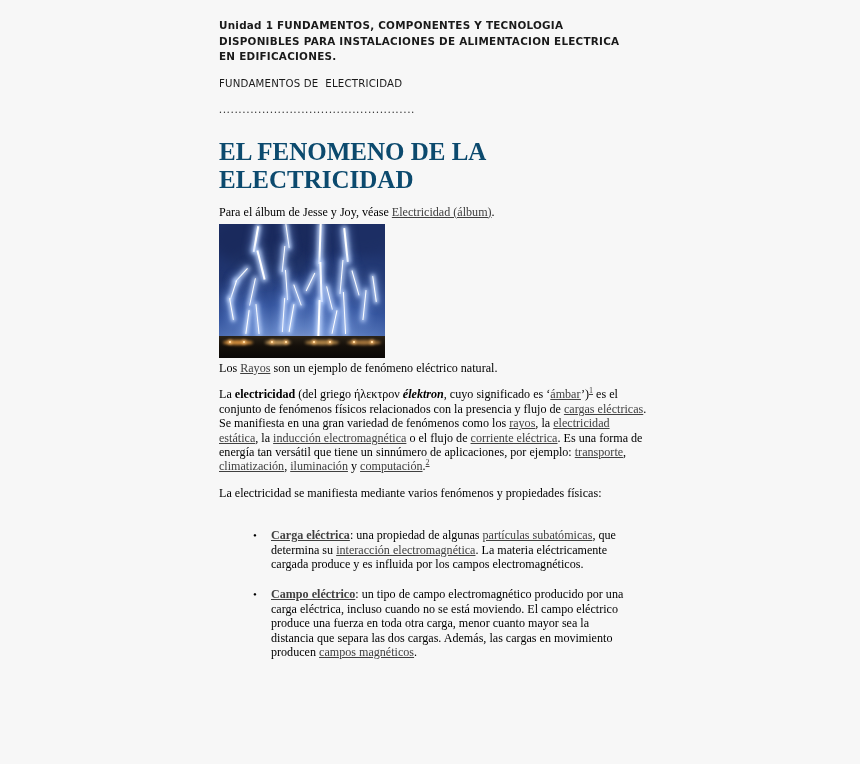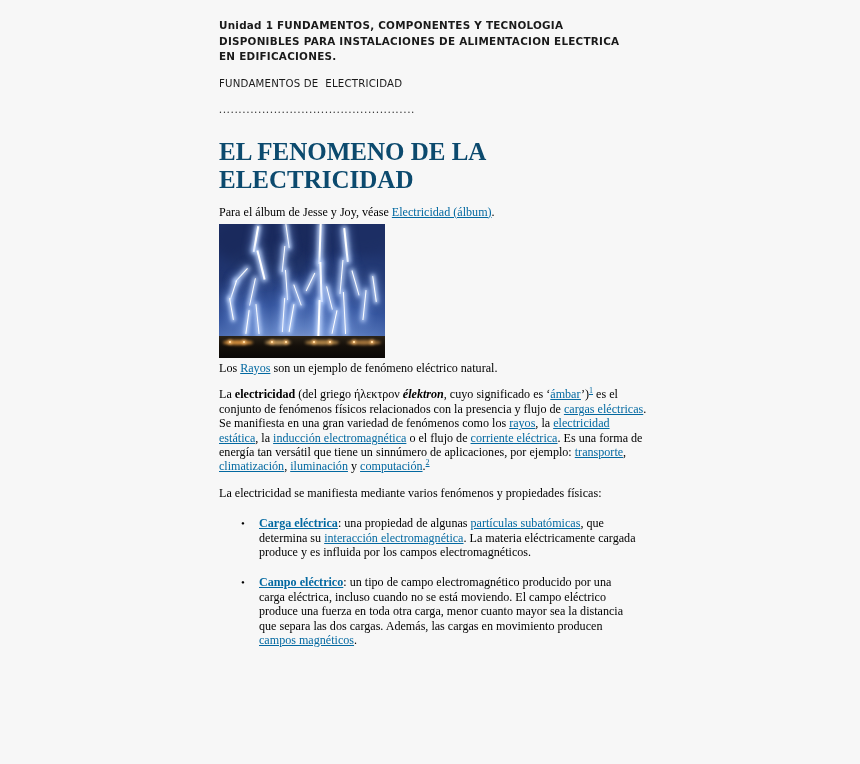--- a/index.html
+++ b/index.html
@@ -83,21 +83,21 @@
   p.tight { padding-top: 11px; }
 
   .caption {
     font-size: 12.1px;
     line-height: 14.4px;
     margin: 0;
     padding-top: 3px;
   }
 
   a.lnk {
-    color: #0369a1;
+    color: #404040;
     text-decoration: underline;
   }
   a.lnk.bold { font-weight: bold; }
   sup a.lnk { font-size: 8px; }
   sup { font-size: 8px; line-height: 0; }
 
   b.term { font-weight: bold; }
   i.gk { font-style: italic; font-weight: bold; }
 
   
@@ -152,21 +152,21 @@
   .citylight {
     position: absolute;
     width: 1.5px; height: 2px;
     background: #ffd79a;
     bottom: 15px;
     box-shadow: 0 0 3px 1px rgba(255,190,110,0.9);
   }
 
   
   ul.bullets {
-    margin: 0;
+    margin: 12px;
     padding: 0 0 0 40px;
     list-style: none;
   }
   ul.bullets > li {
     position: relative;
     font-size: 12.1px;
     line-height: 14.4px;
     padding-top: 16px;
     padding-right: 8px;
   }

